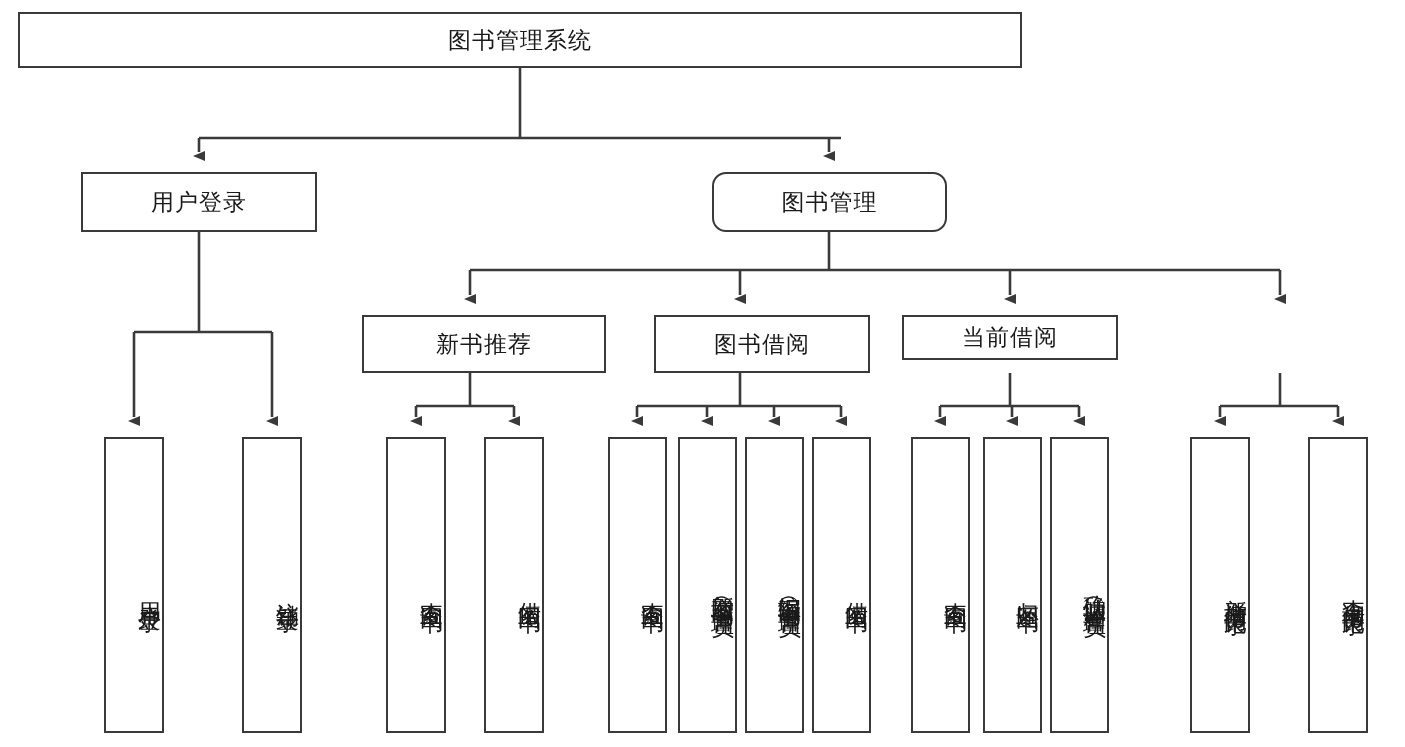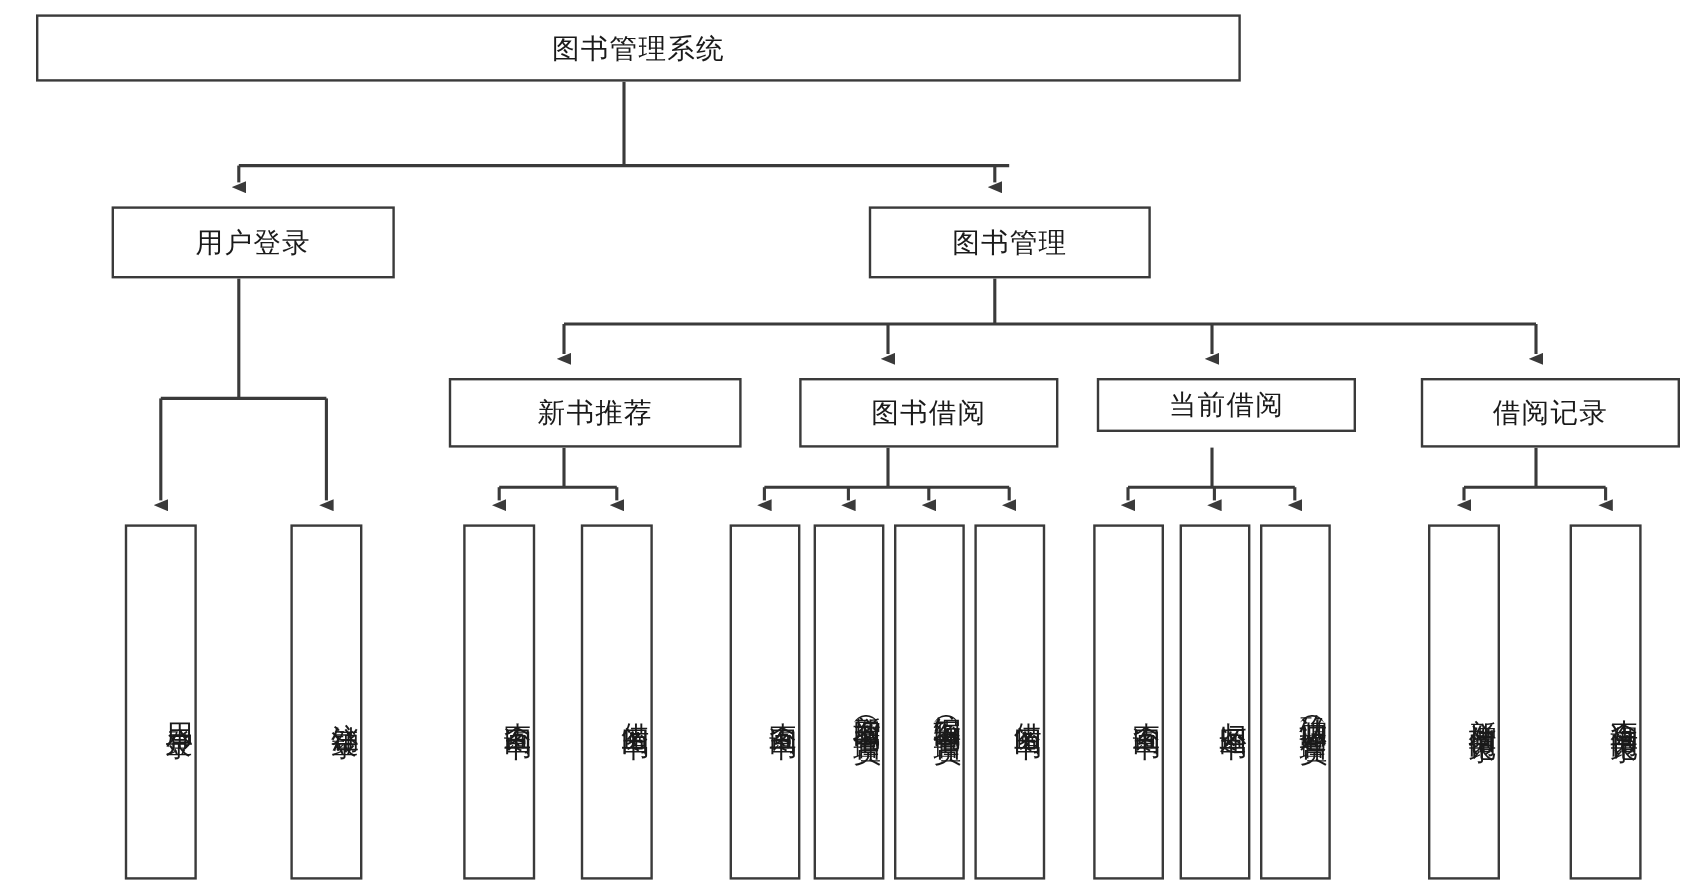--- a/index.html
+++ b/index.html
@@ -30,21 +30,20 @@
     border: 2.5px solid #3a3a3a;
     background: #ffffff;
     display: flex;
     align-items: center;
     justify-content: center;
     color: #1a1a1a;
   }
   .node.horiz {
     font-size: 23px;
     letter-spacing: 1px;
-    margin-left: 12px;
   }
   .node.vert {
     writing-mode: vertical-rl;
     text-orientation: upright;
     font-size: 23px;
     letter-spacing: 3px;
     align-items: flex-start;
     justify-content: center;
     padding-top: 10px;
   }
@@ -119,35 +118,32 @@
     </g>
   </svg>
 
   <div class="node horiz" style="left:18px; top:12px; width:1004px; height:56px;">
     <span>图书管理系统</span>
   </div>
 
   <div class="node horiz" style="left:81px; top:172px; width:236px; height:60px;">
     <span>用户登录</span>
   </div>
-  <div class="node horiz" style="left:712px; top:172px; width:235px; height:60px;">
+  <div class="node horiz" style="left:712px; top:172px; width:235px; height:60px;border-radius:14px;">
     <span>图书管理</span>
   </div>
 
   <div class="node horiz" style="left:362px; top:315px; width:244px; height:58px;">
     <span>新书推荐</span>
   </div>
   <div class="node horiz" style="left:654px; top:315px; width:216px; height:58px;">
     <span>图书借阅</span>
   </div>
   <div class="node horiz" style="left:902px; top:315px; width:216px; height:45px;">
     <span>当前借阅</span>
-  </div>
-  <div class="node horiz" style="left:1172px; top:315px; width:216px; height:58px;">
-    <span>借阅记录</span>
   </div>
 
   <div class="node vert" style="left:104px; top:437px; width:60px; height:296px;">
     <span>用户登录</span>
   </div>
   <div class="node vert" style="left:242px; top:437px; width:60px; height:296px;">
     <span>注销登录</span>
   </div>
 
   <div class="node vert" style="left:386px; top:437px; width:60px; height:296px;">

